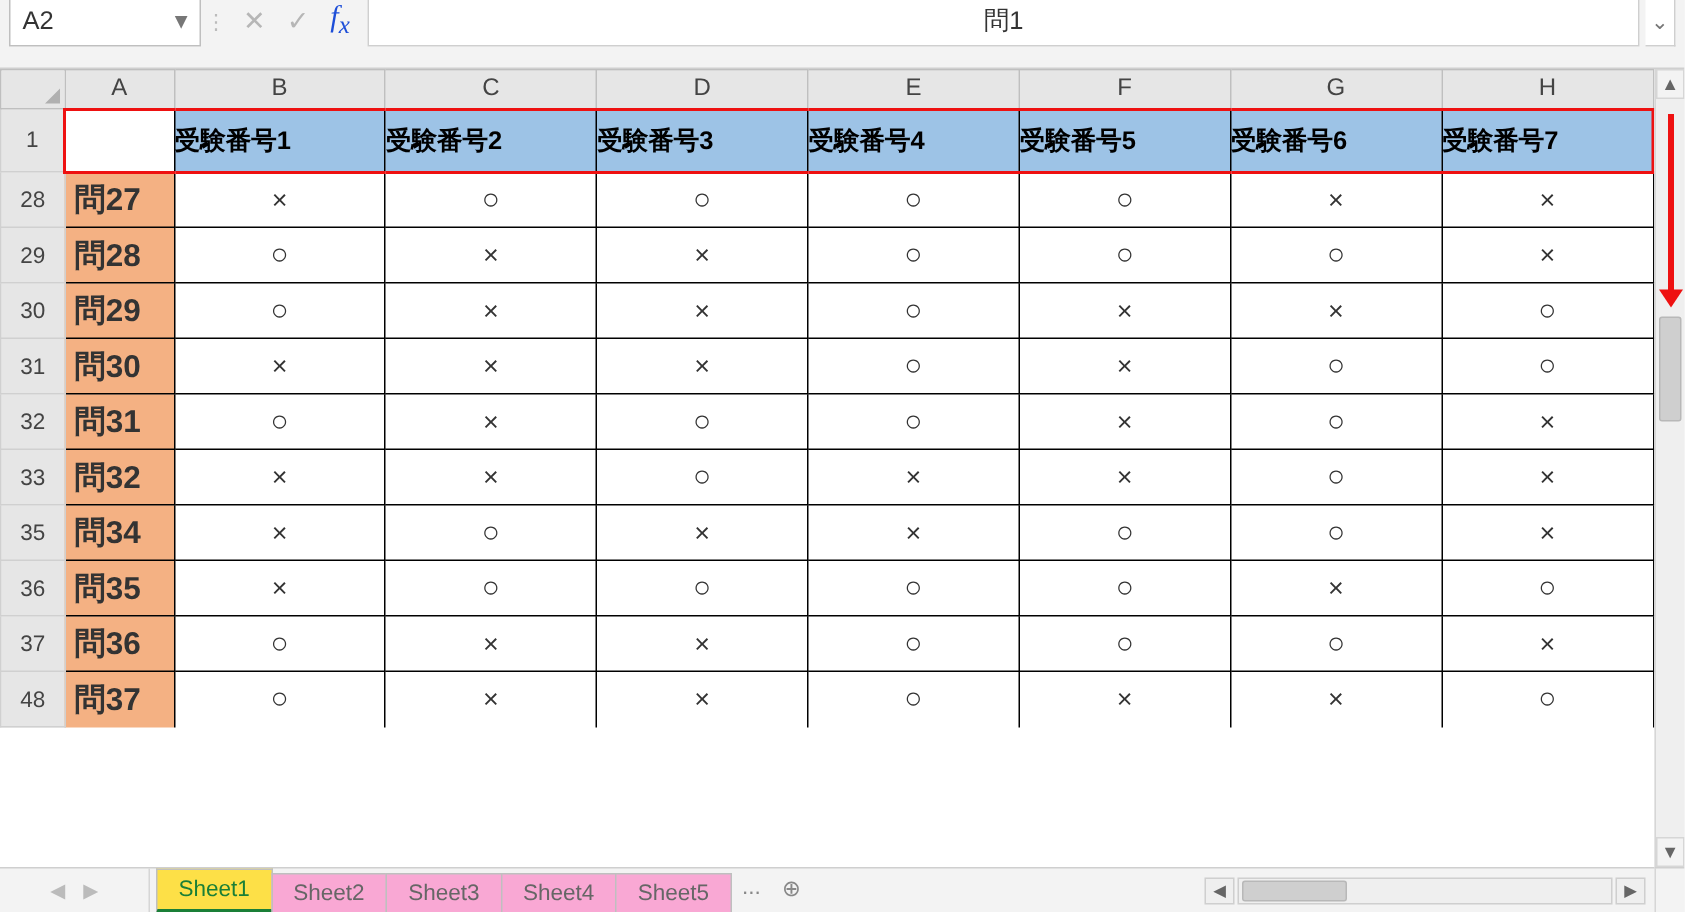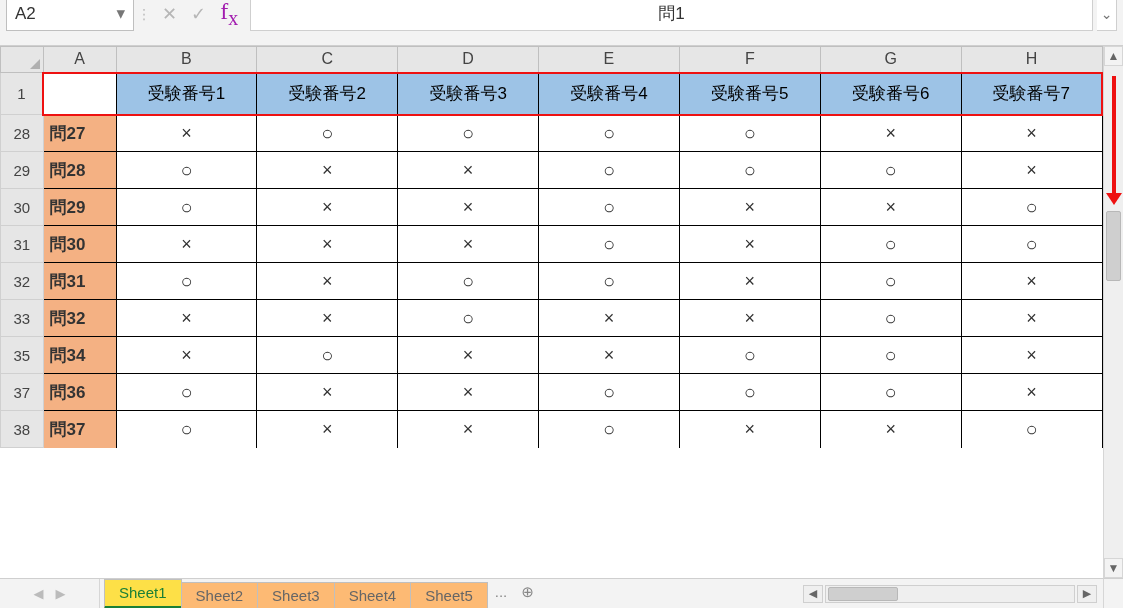--- a/index.html
+++ b/index.html
@@ -6,67 +6,67 @@
   html, body { width: 1123px; height: 608px; overflow: hidden; font-family: "Meiryo", "Yu Gothic", Arial, sans-serif; background: #f3f3f3; font-size: 14px; }
   .app { width: 1123px; height: 608px; position: relative; display: flex; flex-direction: column; }
 
   
   .fbar { display: flex; align-items: center; height: 46px; border-bottom: 1px solid #cfcfcf; background: #f3f3f3; padding: 0 6px 18px 6px; gap: 4px; }
   .name-box { width: 128px; height: 34px; background: #fff; border: 1px solid #bfbfbf; display: flex; align-items: center; padding: 0 8px; position: relative; color: #333; font-size: 17px; }
   .name-box .dd { margin-left: auto; color: #777; }
   .fbar-sep { width: 12px; height: 34px; display:flex; align-items:center; justify-content:center; color:#bbb; }
   .fx-btns { display:flex; align-items:center; gap:14px; padding:0 8px; height:34px; }
   .fx-cancel, .fx-accept, .fx-fx { color:#b6b6b6; font-size:18px; line-height:1; user-select:none; }
-  .fx-fx { font-family: "Times New Roman", serif; font-size:24px; color:#a21caf; }
+  .fx-fx { font-style: italic; font-family: "Times New Roman", serif; font-size:20px; color:#1d4ed8; }
   .formula-input { flex:1; height:34px; background:#fff; border:1px solid #cfcfcf; padding:0 10px; display:flex; align-items:center; color:#333; font-size:17px;justify-content:center; }
   .formula-expand { width:20px; height:34px; display:flex; align-items:center; justify-content:center; color:#777; border:1px solid #cfcfcf; border-left:none; background:#fff; }
 
   
   .grid-wrap { flex:1; position:relative; display:flex; }
   .grid { flex:1; overflow:hidden; background:#fff; }
   table.sheet { border-collapse: collapse; table-layout: fixed; width: 100%; }
   table.sheet th, table.sheet td { border: 1px solid #d0d0d0; height: 30px; padding:0; }
   
   tr.colhdr th { background:#e6e6e6; color:#444; font-weight:normal; font-size:16px; height:26px; border:1px solid #bfbfbf; text-align:center; }
   tr.colhdr th.select-all { background:#e6e6e6; position:relative; }
   tr.colhdr th.select-all::after { content:""; position:absolute; right:3px; bottom:3px; width:0; height:0; border-left:10px solid transparent; border-bottom:10px solid #b0b0b0; }
   
   th.rowhdr { background:#e6e6e6; color:#444; font-weight:normal; font-size:15px; width:42px; text-align:center; border:1px solid #bfbfbf; }
   
   col.rowh { width:42px; }
   col.colA { width:72px; }
   col.std  { width:139px; }
 
   
-  tr.sheet-row1 td { background:#9dc3e6; color:#000; font-weight:normal; font-size:17px; text-align:center; height:42px; border:1px solid #000; }
+  tr.sheet-row1 td { background:#9dc3e6; color:#000; font-weight:bold; font-size:17px; text-align:left; height:42px; border:1px solid #000; }
   tr.sheet-row1 td.cellA1 { background:#fff; }
   tr.sheet-row1 td { border-top:2.5px solid #e11; border-bottom:2.5px solid #e11; }
   tr.sheet-row1 td.first { border-left:2.5px solid #e11; }
   tr.sheet-row1 td.last  { border-right:2.5px solid #e11; }
 
   
   tr.sheet-data td { text-align:center; font-size:18px; color:#333; height:37px; border:1px solid #000; }
-  tr.sheet-data td.colA { background:#f4b183; font-weight:bold; font-size:17px; text-align:left; padding-left:6px; }
+  tr.sheet-data td.colA { background:#f4b183; font-weight:bold; font-size:21px; text-align:left; padding-left:6px; }
 
   tr.sheet-data:last-child td { border-bottom-color: rgba(0,0,0,0); } 
 
   
   .vscroll { width:20px; background:#efefef; border-left:1px solid #d6d6d6; display:flex; flex-direction:column; align-items:center; }
   .vscroll .arr { width:100%; height:20px; display:flex; align-items:center; justify-content:center; color:#666; font-size:12px; background:#f3f3f3; border:1px solid #d6d6d6; }
   .vscroll .track { flex:1; width:100%; position:relative; }
   .vscroll .thumb { position:absolute; left:2px; right:2px; top:145px; height:70px; background:#cfcfcf; border:1px solid #b8b8b8; border-radius:2px; }
   .vscroll .red-arrow { position:absolute; left:50%; transform:translateX(-50%); top:10px; width:4px; height:120px; background:#e11; }
   .vscroll .red-arrow::after { content:""; position:absolute; left:50%; bottom:-9px; transform:translateX(-50%); width:0; height:0; border-left:8px solid transparent; border-right:8px solid transparent; border-top:12px solid #e11; }
 
   
   .tabs { height:30px; background:#f3f3f3; border-top:1px solid #cfcfcf; display:flex; align-items:stretch; font-size:15px; color:#666; }
   .tabs .nav { width:100px; display:flex; align-items:center; justify-content:center; gap:12px; border-right:1px solid #d6d6d6; }
   .tabs .nav span { color:#bbb; font-size:13px; }
   .tabs .tablist { display:flex; align-items:flex-end; padding-left:4px; }
-  .tabs .tab { padding:4px 14px 5px; border:1px solid #bfbfbf; border-bottom:none; background:#fdba74; margin-right:-1px; position:relative; top:1px; }
+  .tabs .tab { padding:4px 14px 5px; border:1px solid #bfbfbf; border-bottom:none; background:#f9a8d4; margin-right:-1px; position:relative; top:1px; }
   .tabs .tab.active { background:#fde047; color:#1a7f37; border-bottom:3px solid #1a7f37; font-weight:500; }
   .tabs .more { padding:4px 8px; color:#888; }
   .tabs .newtab { padding:4px 6px; color:#888; }
   .tabs .hscroll { margin-left:auto; display:flex; align-items:center; gap:2px; padding-right:6px; }
   .tabs .hscroll .harrow { width:20px; height:18px; background:#efefef; border:1px solid #cfcfcf; display:flex; align-items:center; justify-content:center; font-size:11px; color:#666; }
   .tabs .hscroll .htrack { width:250px; height:18px; background:#efefef; border:1px solid #cfcfcf; position:relative; }
   .tabs .hscroll .hthumb { position:absolute; left:2px; top:1px; bottom:1px; width:70px; background:#cfcfcf; border:1px solid #b8b8b8; border-radius:2px; }
 
   .corner { width:20px; height:30px; background:#f3f3f3; border-left:1px solid #d6d6d6; border-top:1px solid #cfcfcf; }
 
@@ -203,32 +203,43 @@
               <td class="colA">問34</td>
               <td><span class="batsu">×</span></td>
               <td><span class="maru">○</span></td>
               <td><span class="batsu">×</span></td>
               <td><span class="batsu">×</span></td>
               <td><span class="maru">○</span></td>
               <td><span class="maru">○</span></td>
               <td><span class="batsu">×</span></td>
             </tr>
             <tr class="sheet-data">
+              <th class="rowhdr">36</th>
+              <td class="colA">問35</td>
+              <td><span class="batsu">×</span></td>
+              <td><span class="maru">○</span></td>
+              <td><span class="maru">○</span></td>
+              <td><span class="maru">○</span></td>
+              <td><span class="maru">○</span></td>
+              <td><span class="batsu">×</span></td>
+              <td><span class="maru">○</span></td>
+            </tr>
+            <tr class="sheet-data">
               <th class="rowhdr">37</th>
               <td class="colA">問36</td>
               <td><span class="maru">○</span></td>
               <td><span class="batsu">×</span></td>
               <td><span class="batsu">×</span></td>
               <td><span class="maru">○</span></td>
               <td><span class="maru">○</span></td>
               <td><span class="maru">○</span></td>
               <td><span class="batsu">×</span></td>
             </tr>
             <tr class="sheet-data">
-              <th class="rowhdr">38</th>
+              <th class="rowhdr">48</th>
               <td class="colA">問37</td>
               <td><span class="maru">○</span></td>
               <td><span class="batsu">×</span></td>
               <td><span class="batsu">×</span></td>
               <td><span class="maru">○</span></td>
               <td><span class="batsu">×</span></td>
               <td><span class="batsu">×</span></td>
               <td><span class="maru">○</span></td>
             </tr>
           </tbody>

